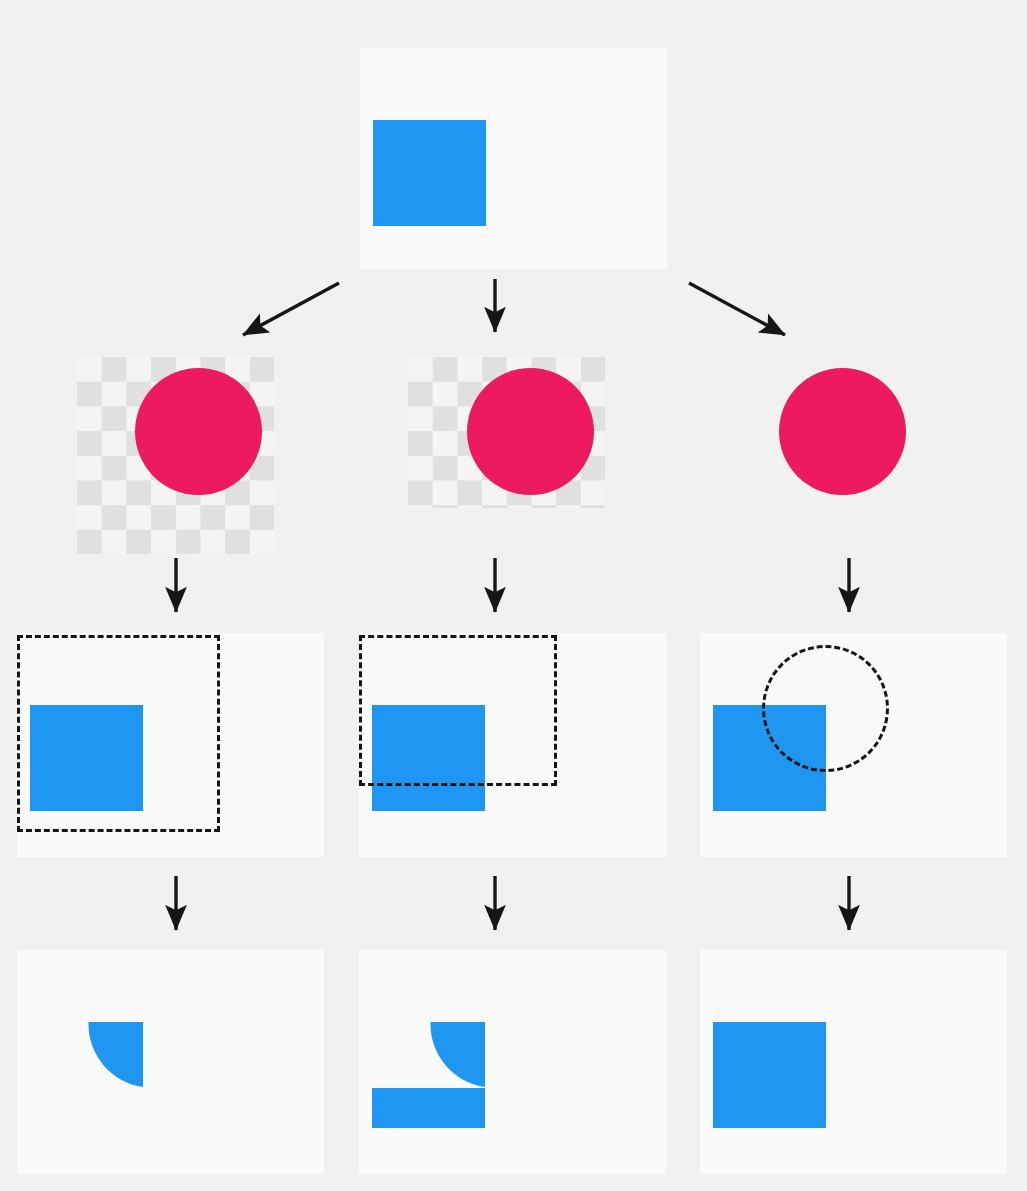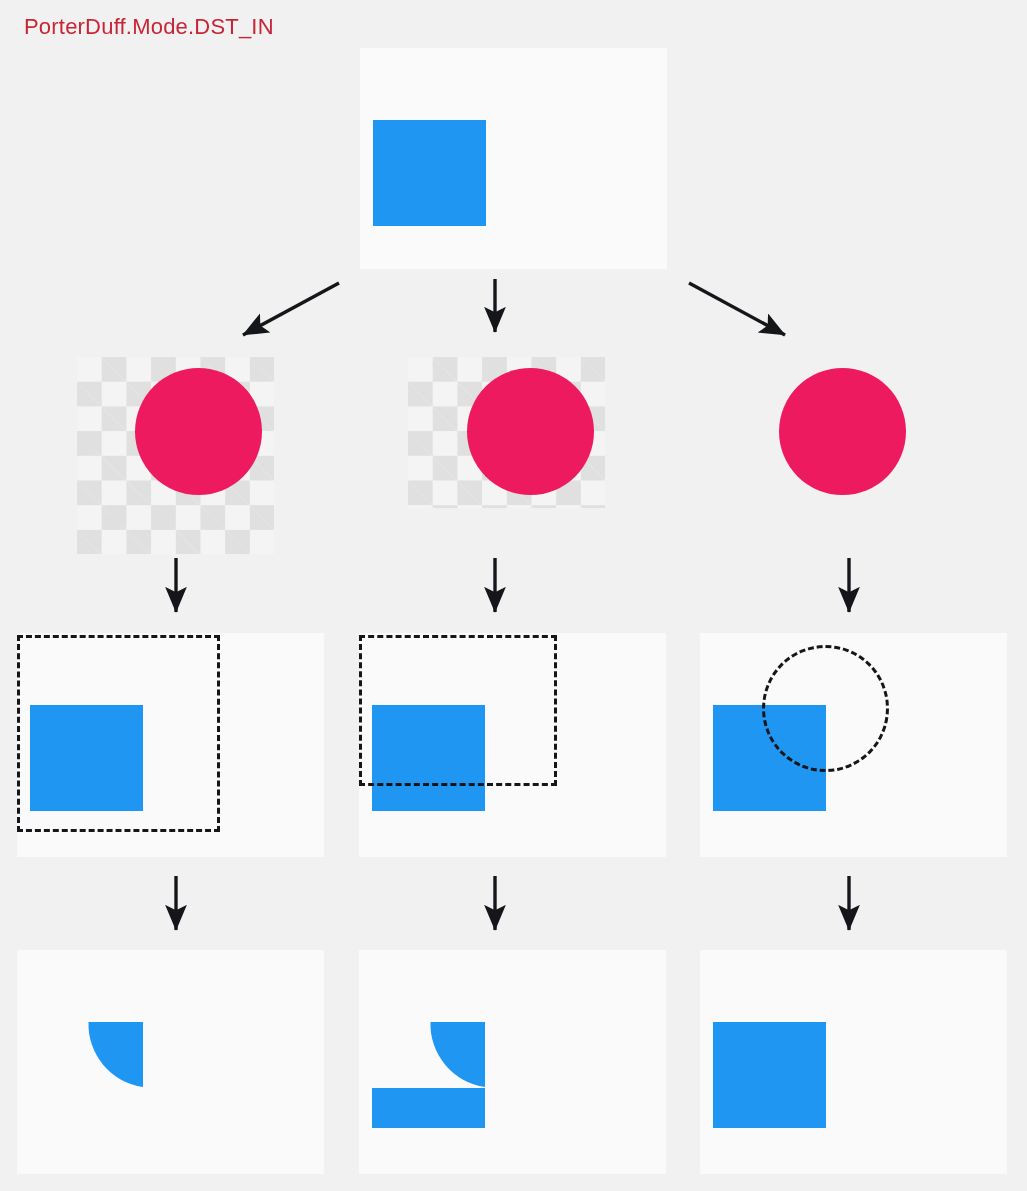--- a/index.html
+++ b/index.html
@@ -73,21 +73,20 @@
   svg.shape {
     position: absolute;
     overflow: visible;
   }
 </style>
 </head>
 <body style="background: rgb(241, 241, 241);">
 
 <div id="stage">
 
-  <div class="title" style="color: rgb(198, 37, 53);">PorterDuff.Mode.DST_IN</div>
 
   <div class="panel" style="left: 360px; top: 48px; width: 307px; height: 221px; background: rgb(250, 250, 250);">
     <div class="bluesq" style="left: 13px; top: 72px; width: 113px; height: 106px; background: rgb(30, 150, 242);"></div>
   </div>
 
   <svg class="arrows" viewBox="0 0 1027 1191">
     <defs>
       <marker id="ah" markerWidth="9" markerHeight="9" refX="7.4" refY="3.2" orient="auto" markerUnits="strokeWidth">
         <path d="M0,0 L7.6,3.2 L0,6.4 L1.6,3.2 z" fill="#15161a"></path>
       </marker>

